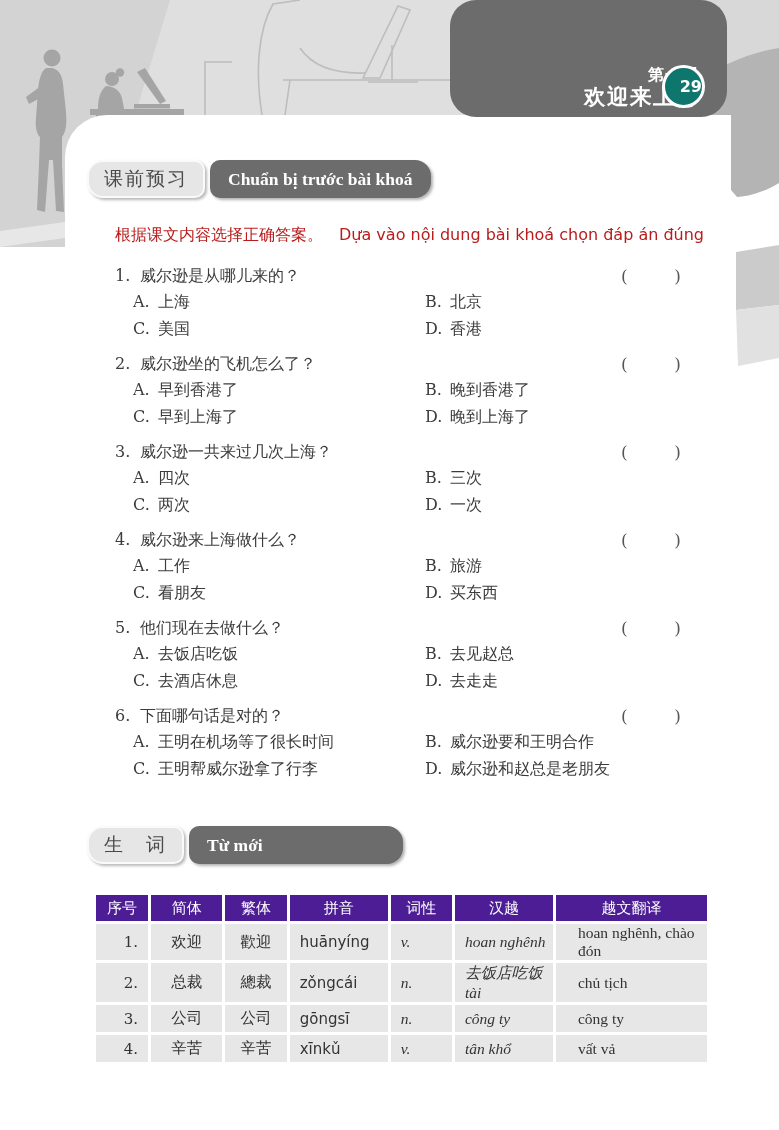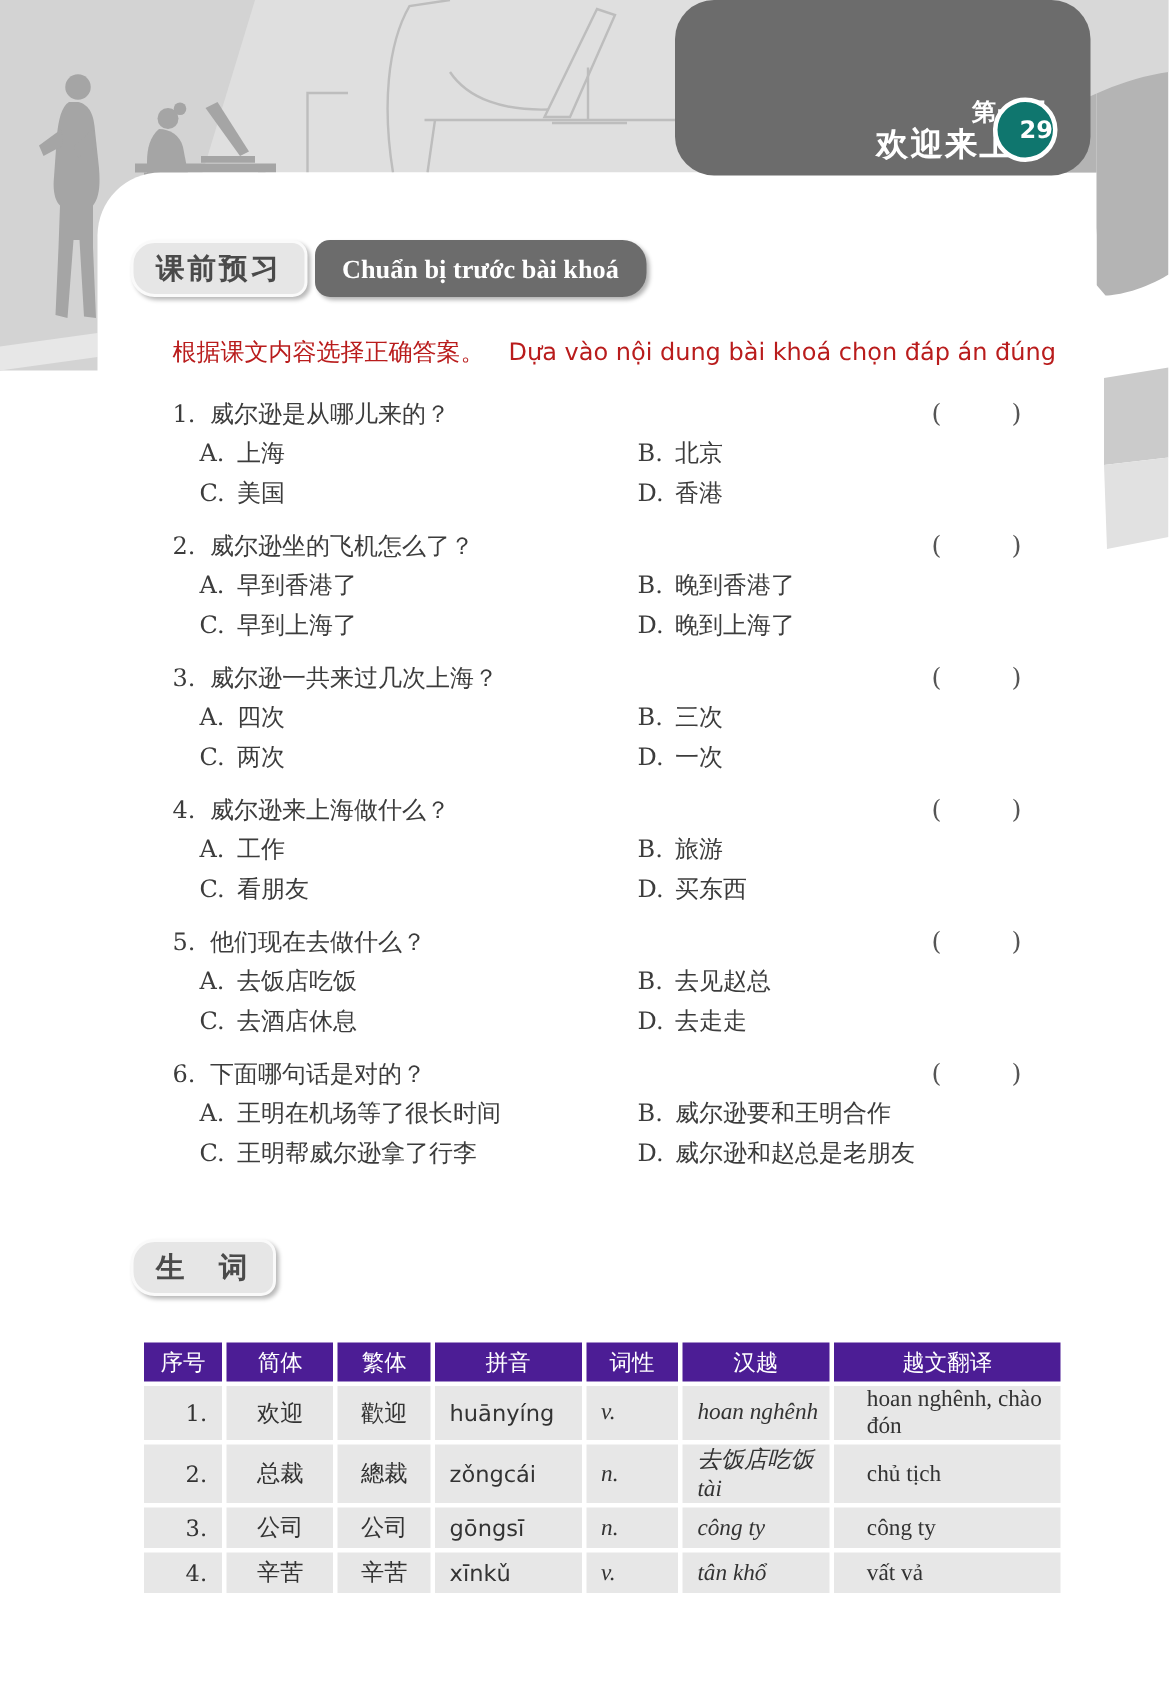--- a/index.html
+++ b/index.html
@@ -31,21 +31,21 @@
     position:absolute;left:65px;top:115px;width:666px;height:1015px;z-index:1;
     background:#ffffff;border-radius:42px 42px 0 0;
   }
   
   .pill-row{display:flex;align-items:stretch;gap:5px;}
   .pill-row.preview{margin:45px 0 0 22px;}
   .pill-row.vocab{margin:44px 0 0 22px;}
   .pill-light{
     background:#e6e6e6;border:2px solid #fafafa;border-radius:16px 10px 10px 16px;
     box-shadow:2px 2px 3px rgba(0,0,0,.28);
-    color:#4a4a4a;font-size:19px;font-weight:bold;letter-spacing:2px;
+    color:#4a4a4a;font-size:19px;font-weight:normal;letter-spacing:2px;
     padding:4px 15px;display:flex;align-items:center;
   }
   .pill-dark{
     background:#6c6c6c;border-radius:10px 16px 16px 10px;
     box-shadow:2px 2px 3px rgba(0,0,0,.3);
     color:#fff;font-family:"Liberation Serif","DejaVu Serif",serif;
     font-size:17.5px;font-weight:bold;
     padding:4px 18px;display:flex;align-items:center;
   }
   .pill-dark.wide{min-width:178px;}
@@ -322,20 +322,21 @@
           <span class="option">
             <span class="opt-label">D.</span>
             <span class="opt-text">威尔逊和赵总是老朋友</span>
           </span>
         </div>
   </div>
 </div>
 
   <div class="pill-row vocab">
     <div class="pill-light">生　词</div>
+    <div class="pill-dark wide">Từ mới</div>
   </div>
 
   <table class="vocab-table">
     <colgroup>
       <col style="width:51px">
         <col style="width:70px">
         <col style="width:60px">
       <col style="width:96px">
         <col style="width:60px">
         <col style="width:96px">

